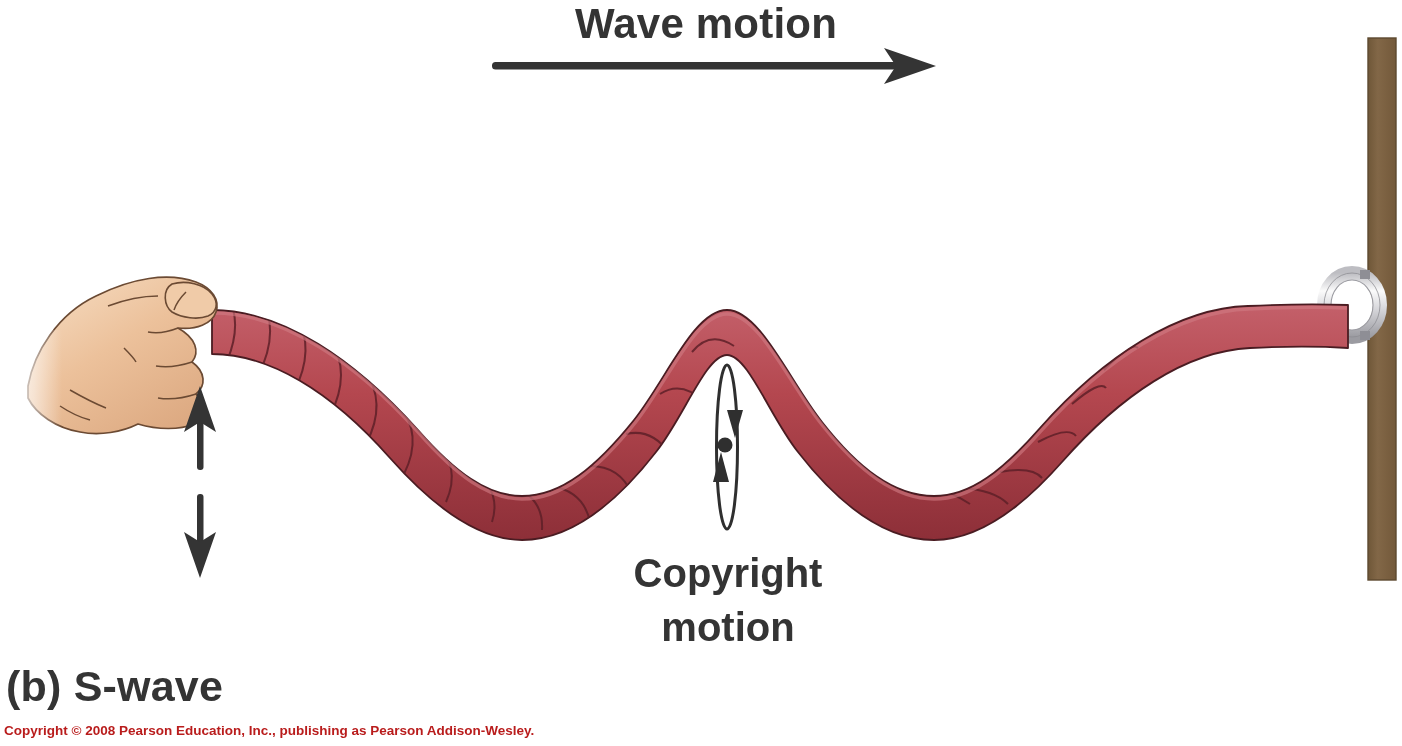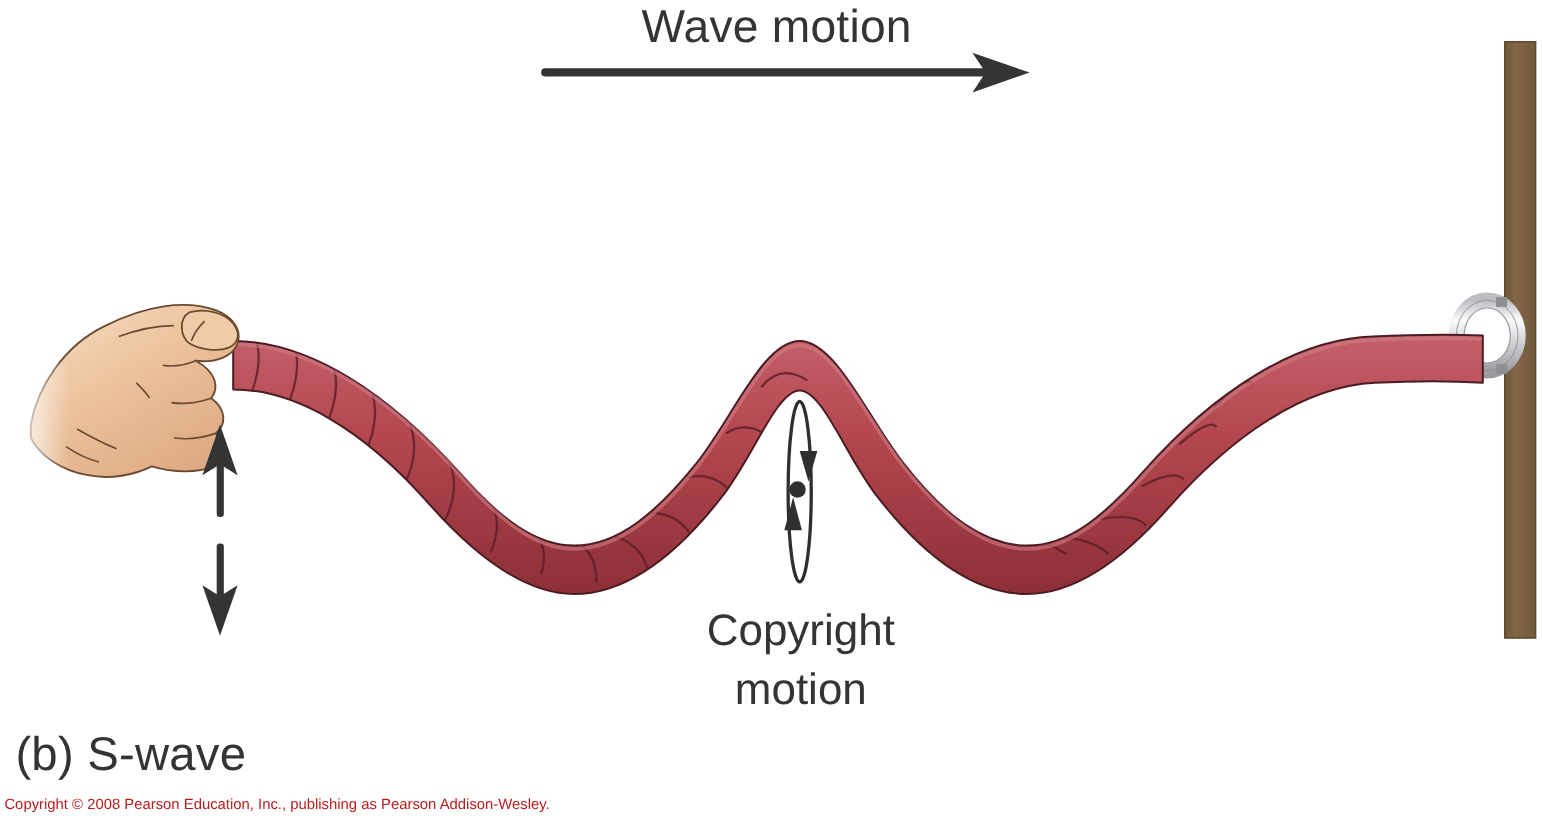--- a/index.html
+++ b/index.html
@@ -25,40 +25,41 @@
     top: 0;
     width: 1402px;
     height: 746px;
     display: block;
   }
   .txt {
     position: absolute;
     white-space: pre;
     color: #343434;
     font-family: "Liberation Sans", sans-serif;
+    font-weight: bold;
   }
   #wave-motion-label {
     left: 0;
     top: 0;
     width: 1402px;
     text-align: center;
     text-indent: 10px;
     font-size: 42px;
     letter-spacing: 0.2px;
   }
   #particle-motion-label {
     left: 608px;
     top: 546px;
     width: 240px;
     text-align: center;
     font-size: 40px;
     line-height: 54px;
   }
   #panel-caption {
-    left: 14px;
+    left: 6px;
     top: 662px;
     font-size: 43px;
     letter-spacing: 0.2px;
   }
   #copyright-line {
     left: 4px;
     top: 723px;
     font-size: 13.5px;
     color: #b91c1c;
   }

